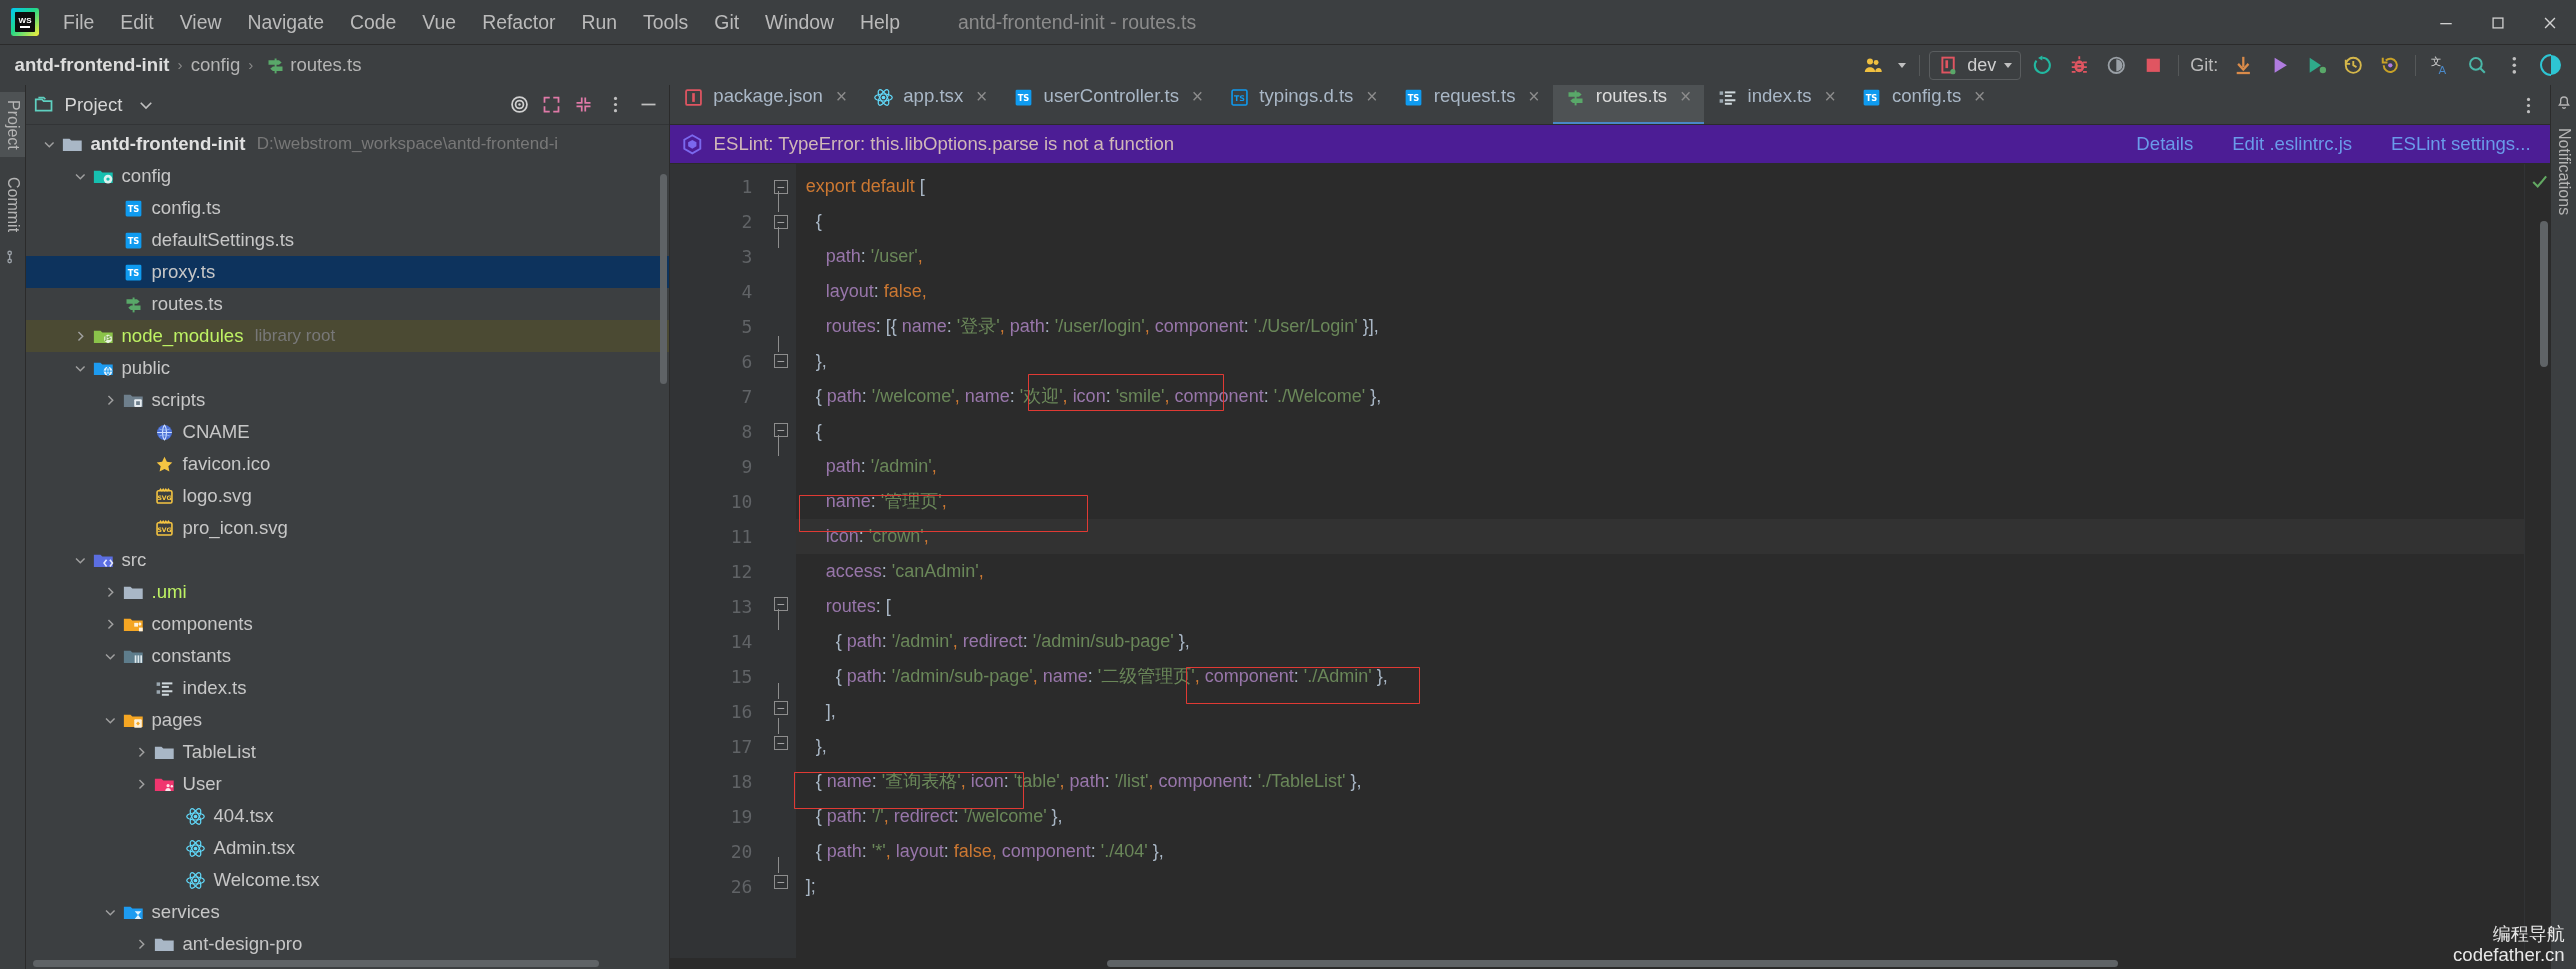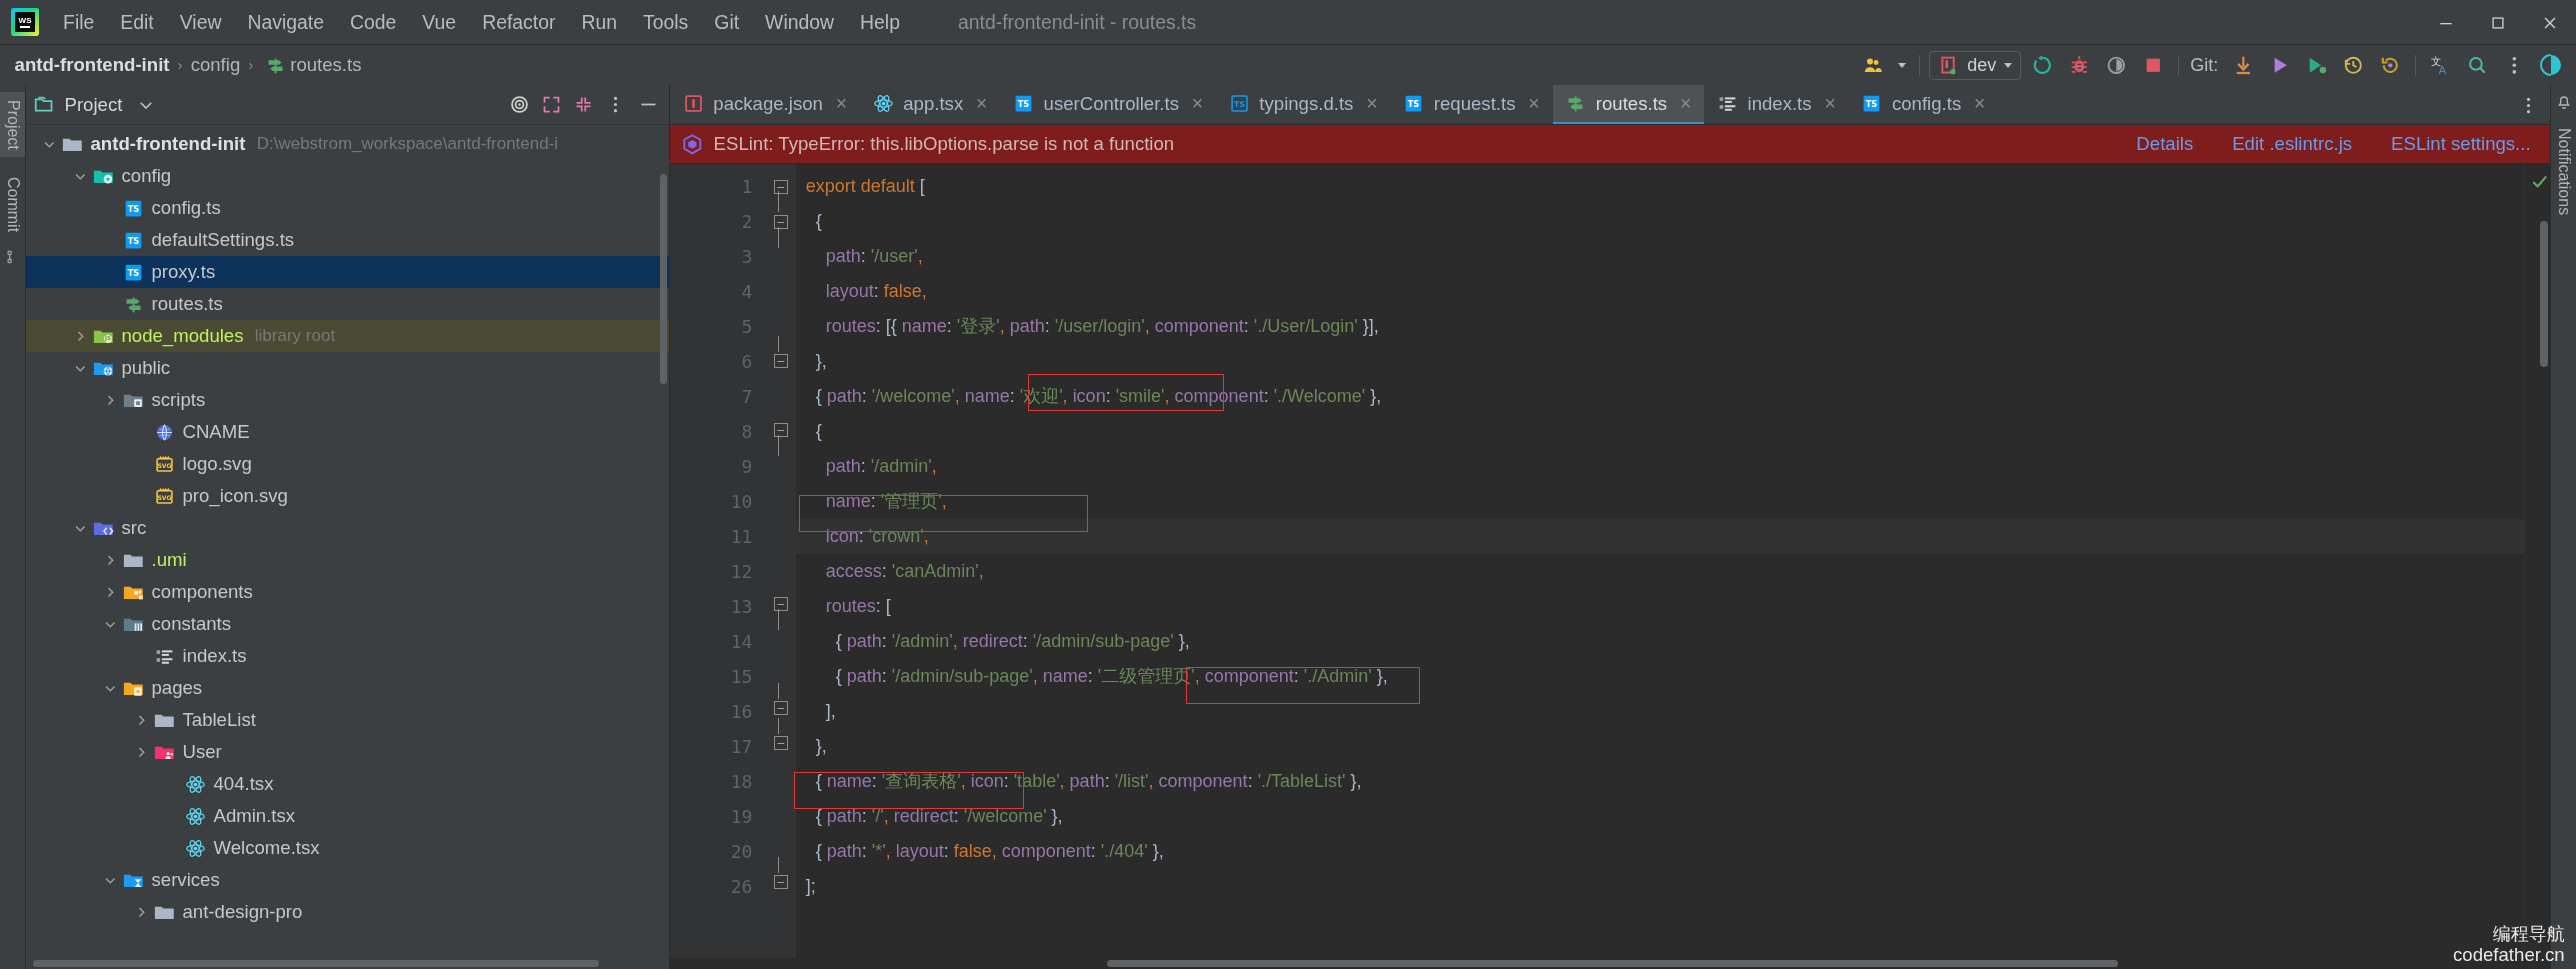--- a/index.html
+++ b/index.html
@@ -139,31 +139,31 @@
     background: #5f6366; border-radius: 4px;
   }
 
   
   .editor-area { flex: 1; display: flex; flex-direction: column; min-width: 0; background: #2b2b2b; }
   .tabbar {
     height: 40px; background: #3c3f41; display: flex; align-items: stretch; flex: none;
     position: relative; border-bottom: 0.8px solid #2b2b2b;
   }
   .tab {
-    display: flex; align-items: center; padding: 0 9.7px 0 11.3px; position: relative;
+    display: flex; align-items: flex-start; padding: 0 9.7px 0 11.3px; position: relative;
     color: #a9b7c6; font-size: 18.6px; white-space: nowrap; border-bottom: 2.4px solid transparent;
   }
   .tab.active { background: #4e5254; border-bottom: 2.4px solid #4a88c7; color: #dcdcdc; }
   .tab .tl { margin: 0 9.7px 0 8px; }
   .tab .tx { color: #8c8c8c; font-size: 19.4px; padding: 0 3.2px; }
   .tabbar-right { position: absolute; right: 3.2px; top: 0; height: 40px; display: flex; align-items: center; }
 
   
   .errbar {
-    height: 39px; background: #7f1d1d; display: flex; align-items: center; flex: none;
+    height: 39px; background: #4c1d95; display: flex; align-items: center; flex: none;
     position: relative; padding-left: 11.3px; border-bottom: 0.8px solid #2b2b2b;
   }
   .errbar .msg { color: #d0b8b8; font-size: 18.6px; margin-left: 9.7px; white-space: nowrap; }
   .errbar .links { position: absolute; right: 19.4px; display: flex; align-items: center; }
   .errbar .links a { color: #6a9bea; font-size: 18.6px; margin-left: 39px; text-decoration: none; }
 
   
   .code-wrap { flex: 1; display: flex; min-height: 0; position: relative; background: #2b2b2b; }
   .gutter {
     width: 97px; background: #313335; flex: none; padding-top: 4.9px;
@@ -606,20 +606,30 @@
             <span style="display:inline-block;width:105px;flex:none;"></span>
             <span class="twist"></span>
             <span class="tico">
               <svg width="21" height="21" viewBox="0 0 24 24">
                 <circle cx="12" cy="12" r="8.6" fill="#4a6fd4"></circle>
                 <path d="M3.6 12h16.8M12 3.4c3 3.6 3 13.6 0 17.2c-3-3.6-3-13.6 0-17.2z" stroke="#cfe0ff" stroke-width="1.2" fill="none"></path>
                 <path d="M6 8c3 1.5 9 1.5 12 0M6 16c3-1.5 9-1.5 12 0" stroke="#9bbcf5" stroke-width="1" fill="none"></path>
               </svg>
             </span>
             <span class="tname">CNAME</span>
+          </div>
+          <div class="trow">
+            <span style="display:inline-block;width:105px;flex:none;"></span>
+            <span class="twist"></span>
+            <span class="tico">
+              <svg width="21" height="21" viewBox="0 0 24 24">
+                <path d="M12 3.2 l2.7 5.7 6.2.8 -4.5 4.3 1.2 6.1 -5.6 -3 -5.6 3 1.2 -6.1 -4.5 -4.3 6.2 -.8 z" fill="#f5c542"></path>
+              </svg>
+            </span>
+            <span class="tname">favicon.ico</span>
           </div>
           <div class="trow">
             <span style="display:inline-block;width:105px;flex:none;"></span>
             <span class="twist"></span>
             <span class="tico">
               <svg width="21" height="21" viewBox="0 0 24 24" style="font-size:23px">
                 <rect x="3.5" y="5.5" width="17" height="14" rx="1.5" fill="none" stroke="#f5c542" stroke-width="1.8"></rect>
                 <text x="12" y="16.5" font-size="7" fill="#f5c542" text-anchor="middle" font-family="DejaVu Sans" font-weight="bold">SVG</text>
                 <path d="M6 5.5 l1.5 -2 1.5 2 1.5 -2 1.5 2 1.5 -2 1.5 2 1.5 -2 1.5 2" fill="none" stroke="#f5c542" stroke-width="1.3"></path>
               </svg>

